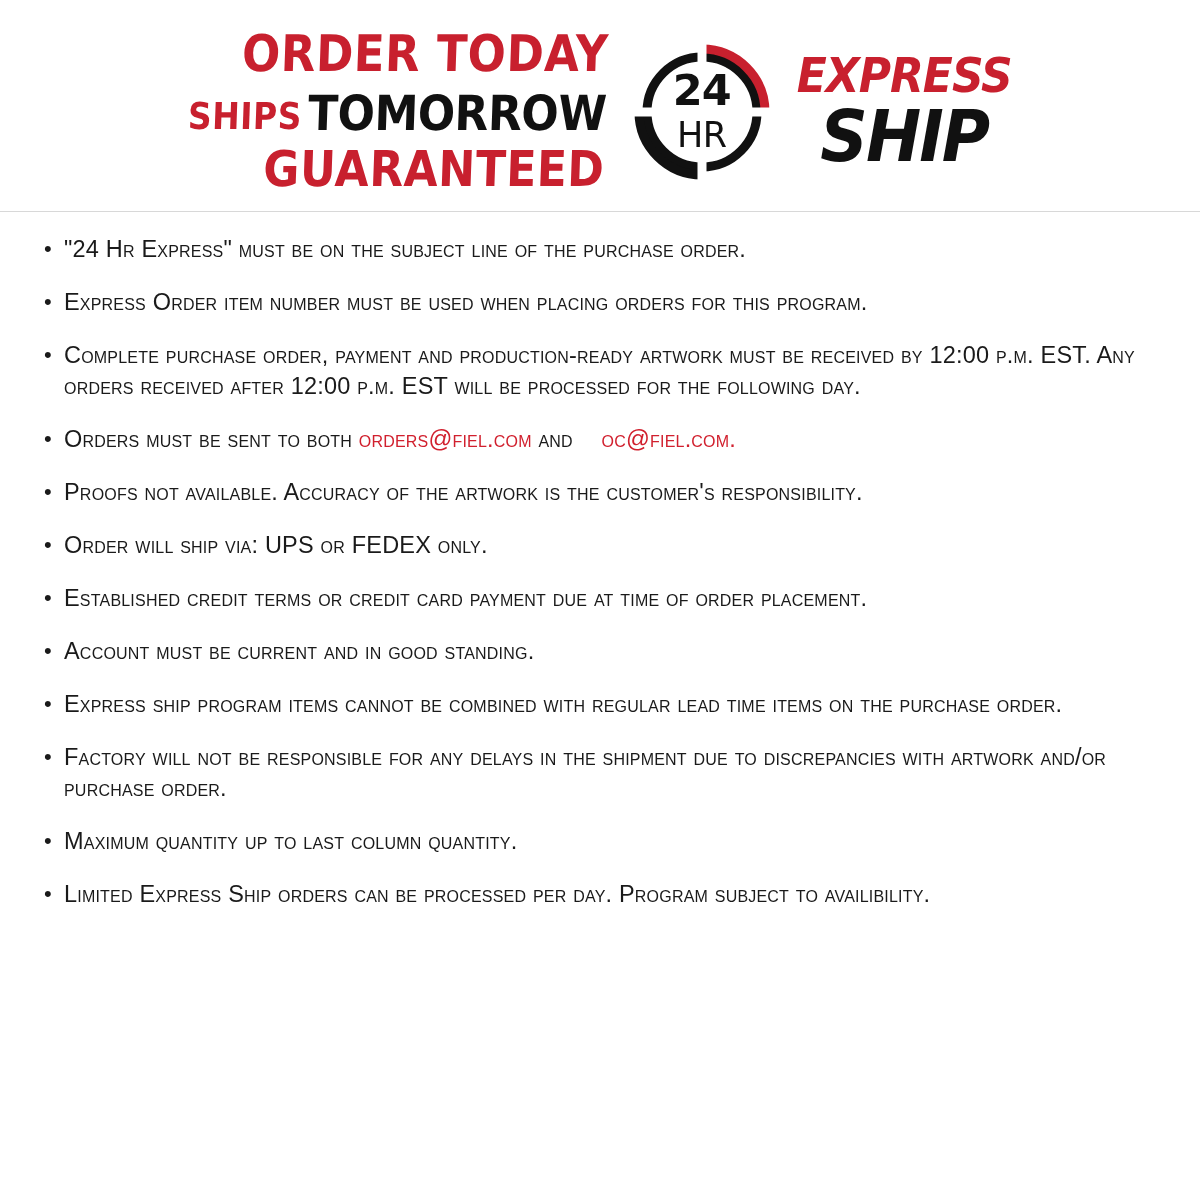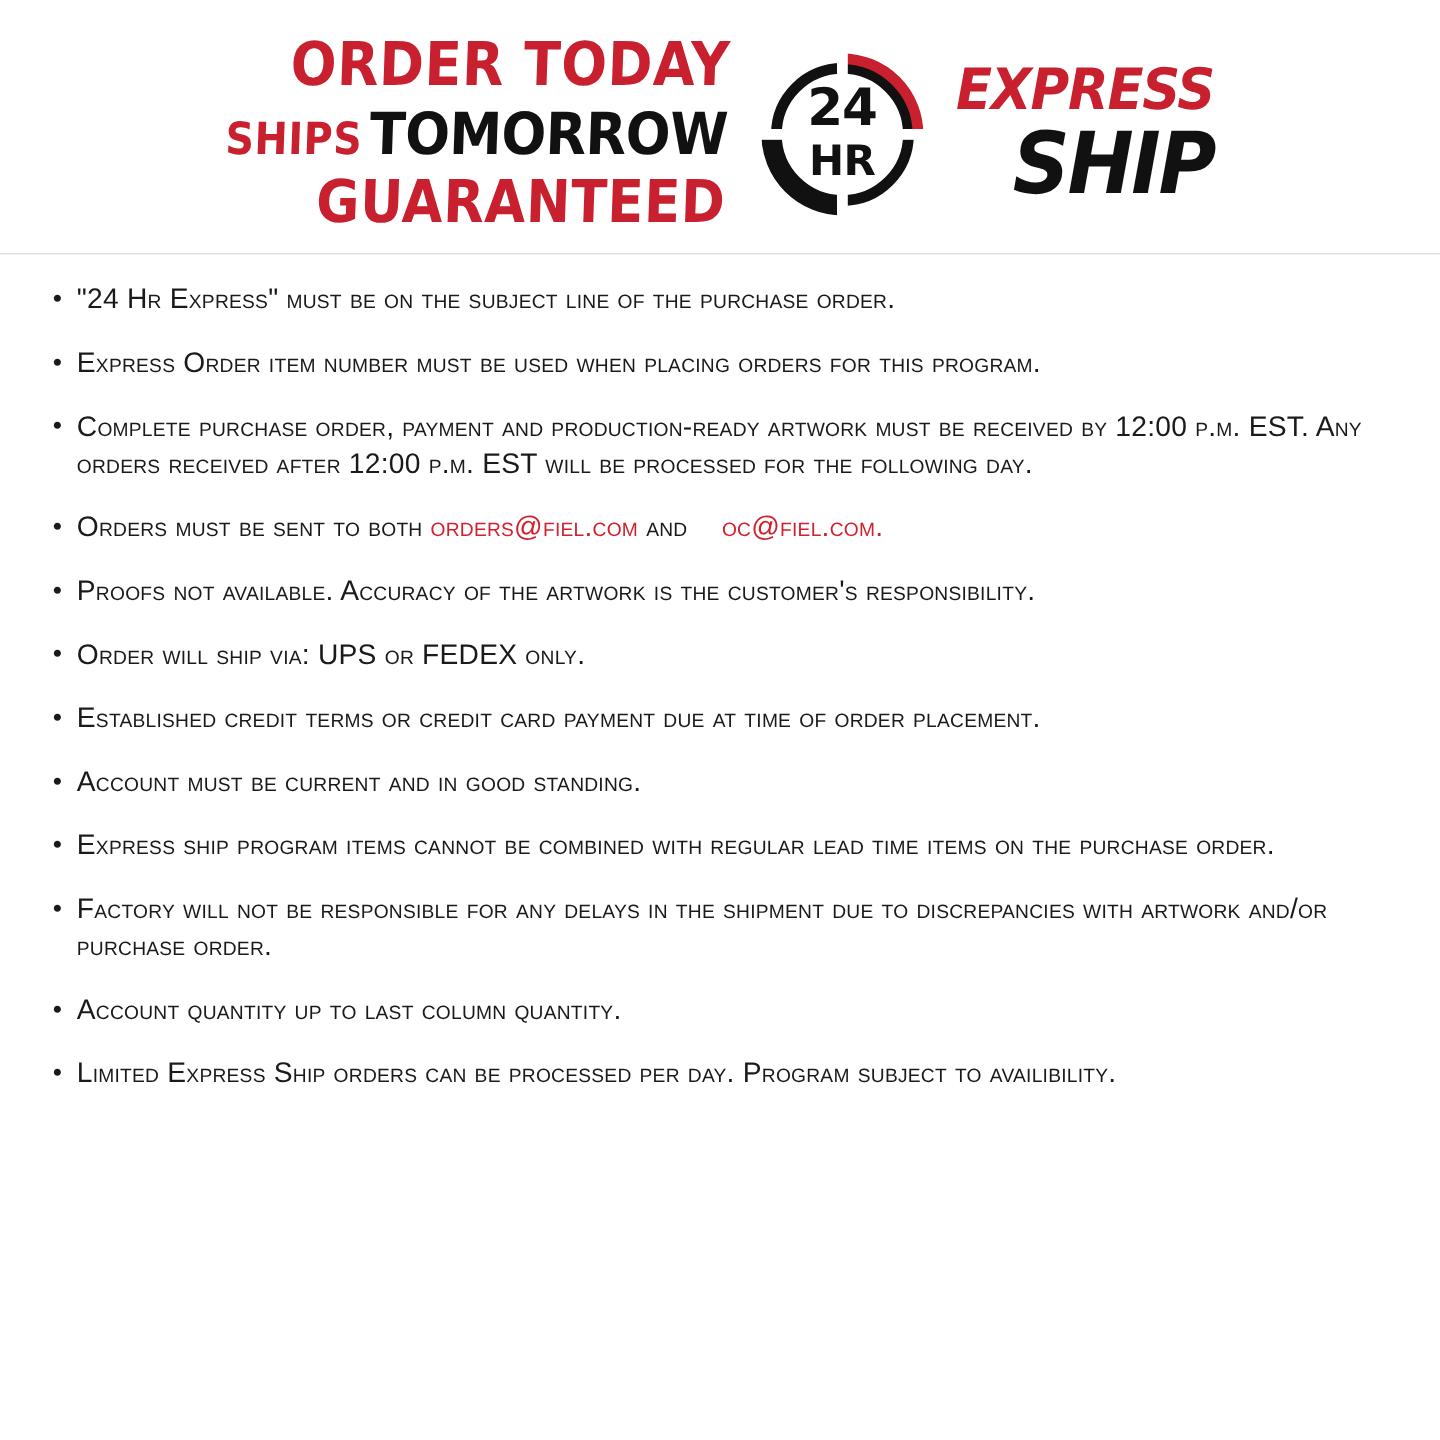--- a/index.html
+++ b/index.html
@@ -110,29 +110,29 @@
     color: #111111;
     letter-spacing: -1px;
   }
   .badge-hr {
     position: absolute;
     top: 72px;
     left: 0;
     width: 138px;
     text-align: center;
     font-family: "DejaVu Sans", sans-serif;
-    font-weight: bold;
+    font-weight: normal;
     font-size: 35px;
     color: #111111;
     letter-spacing: -0.5px;
   }
 
   .brand-block {
     line-height: 0.95;
-    text-align: right;
+    text-align: center;
   }
   .brand-express {
     display: block;
     font-family: "DejaVu Sans", sans-serif;
     font-weight: bold;
     font-style: italic;
     font-size: 44px;
     color: #c8202e;
     letter-spacing: -1px;
     text-transform: uppercase;
@@ -267,21 +267,21 @@
       <span class="term-text">Express ship program items cannot be combined with regular lead time items on the purchase order.</span>
     </div>
 
     <div class="term">
       <span class="bullet">•</span>
       <span class="term-text">Factory will not be responsible for any delays in the shipment due to discrepancies with artwork and/or purchase order.</span>
     </div>
 
     <div class="term">
       <span class="bullet">•</span>
-      <span class="term-text">Account quantity up to last column quantity.</span>
+      <span class="term-text">Maximum quantity up to last column quantity.</span>
     </div>
 
     <div class="term">
       <span class="bullet">•</span>
       <span class="term-text">Limited Express Ship orders can be processed per day. Program subject to availibility.</span>
     </div>
 
   </div>
 </div>
 

